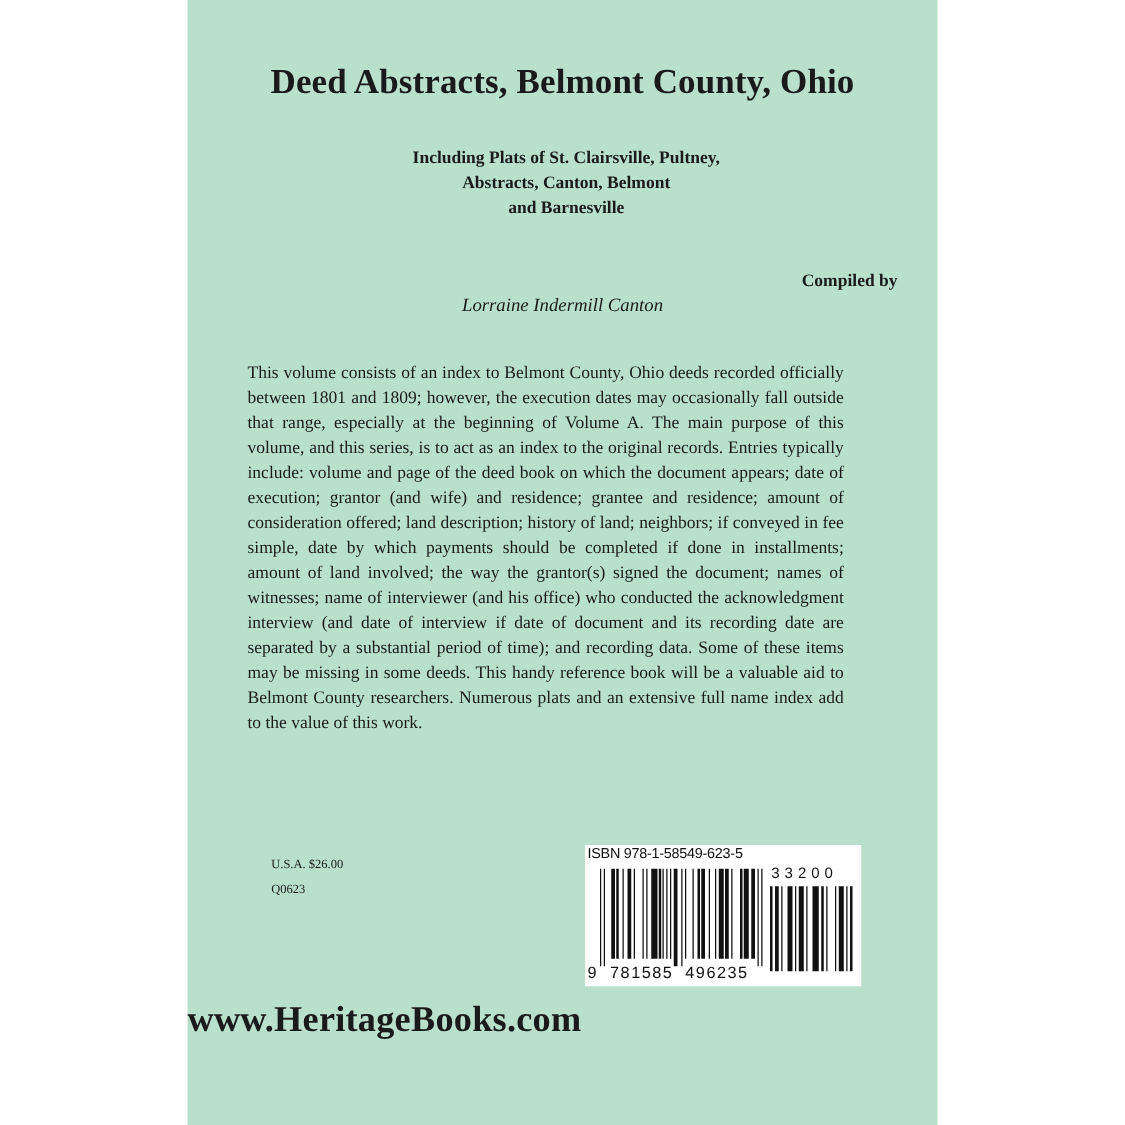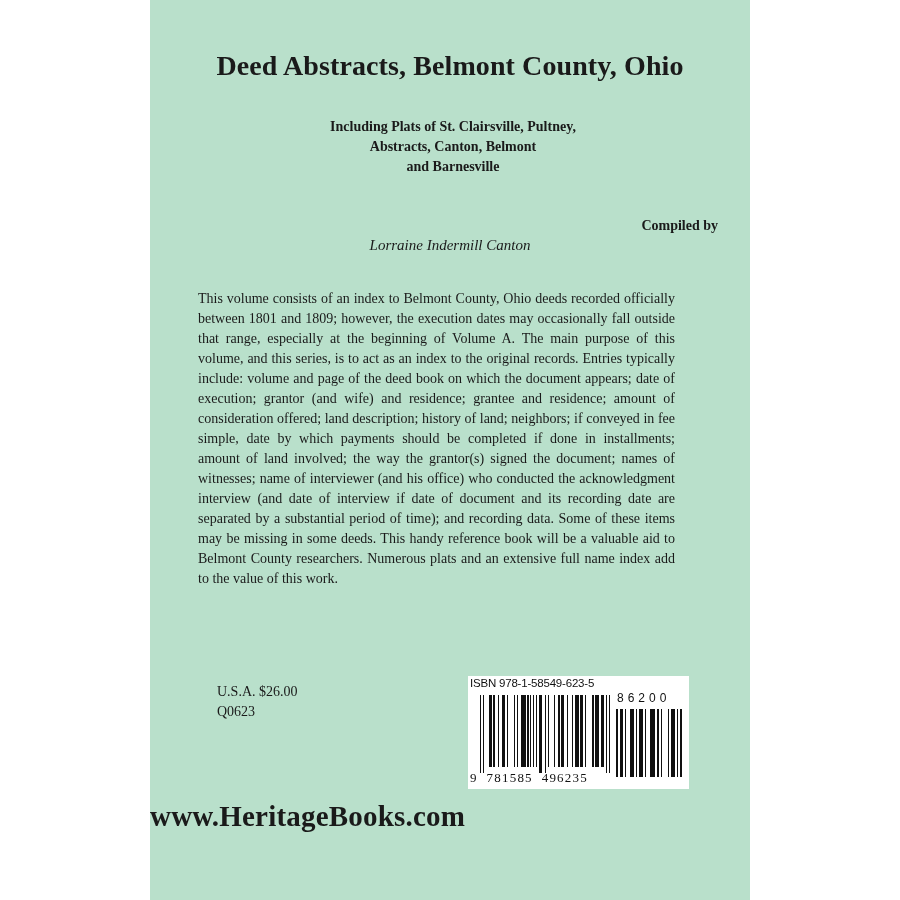--- a/index.html
+++ b/index.html
@@ -33,21 +33,21 @@
     position: absolute; left: 0; width: 600px; top: 237px; text-align: center;
     font-style: italic; font-size: 15px;
   }
   .desc {
     position: absolute; left: 48px; width: 477px; top: 268px;
     font-size: 14px; line-height: 20px; text-align: justify;
     hyphens: none;
     margin-top: 21px;
   }
   .price {
-    position: absolute; left: 67px; top: 682px; font-size: 14px; line-height: 20px;
+    position: absolute; left: 67px; top: 682px; font-size: 10px; line-height: 20px;
   }
   .barcode-box {
     position: absolute; left: 318px; top: 676px; width: 221px; height: 113px;
     background: #ffffff;
   }
   .isbn-text {
     position: absolute; left: 2px; top: 1px;
     font-family: "Liberation Sans", "DejaVu Sans", sans-serif; font-size: 11.5px;
     letter-spacing: -0.2px; color: #111;
   }
@@ -57,21 +57,21 @@
     letter-spacing: 4px; color: #111;
   }
   .ean-bars {
     position: absolute; left: 12px; top: 19px; width: 130px; height: 75px;
   }
   .addon-bars {
     position: absolute; left: 148px; top: 33px; width: 66px; height: 68px;
   }
   .ean-digits {
     position: absolute; left: 2px; top: 94px;
-    font-family: Liberation Serif, serif; font-size: 13px;
+    font-family: Liberation Sans, sans-serif; font-size: 13px;
     letter-spacing: 1.2px; color: #111; white-space: pre;
   }
   .website {
     position: absolute; left: 0; width: 600px; top: 800px; text-align: left;
     font-weight: bold; font-size: 29px; letter-spacing: 0.2px;
   }
   .bar { position: absolute; top: 0; background: #111; }
 </style>
 </head>
 <body>
@@ -88,21 +88,21 @@
 
   <div class="desc">This volume consists of an index to Belmont County, Ohio deeds recorded officially between 1801 and 1809; however, the execution dates may occasionally fall outside that range, especially at the beginning of Volume A. The main purpose of this volume, and this series, is to act as an index to the original records. Entries typically include: volume and page of the deed book on which the document appears; date of execution; grantor (and wife) and residence; grantee and residence; amount of consideration offered; land description; history of land; neighbors; if conveyed in fee simple, date by which payments should be completed if done in installments; amount of land involved; the way the grantor(s) signed the document; names of witnesses; name of interviewer (and his office) who conducted the acknowledgment interview (and date of interview if date of document and its recording date are separated by a substantial period of time); and recording data. Some of these items may be missing in some deeds. This handy reference book will be a valuable aid to Belmont County researchers. Numerous plats and an extensive full name index add to the value of this work.</div>
 
   <div class="price">
     <div>U.S.A. $26.00</div>
     <div>Q0623</div>
   </div>
 
   <div class="barcode-box">
     <div class="isbn-text">ISBN 978-1-58549-623-5</div>
-    <div class="addon-text">86200</div>
+    <div class="addon-text">33200</div>
     <div class="ean-bars" id="ean-bars">
         <div class="bar" style="left: 0px; width: 1.27727px; height: 78px;"></div>
         <div class="bar" style="left: 2.95455px; width: 1.27727px; height: 78px;"></div>
         <div class="bar" style="left: 8.86364px; width: 2.75455px; height: 72px;"></div>
         <div class="bar" style="left: 13.2955px; width: 1.27727px; height: 72px;"></div>
         <div class="bar" style="left: 17.7273px; width: 1.27727px; height: 72px;"></div>
         <div class="bar" style="left: 22.1591px; width: 2.75455px; height: 72px;"></div>
         <div class="bar" style="left: 26.5909px; width: 1.27727px; height: 72px;"></div>
         <div class="bar" style="left: 33.9773px; width: 1.27727px; height: 72px;"></div>
         <div class="bar" style="left: 36.9318px; width: 1.27727px; height: 72px;"></div>

